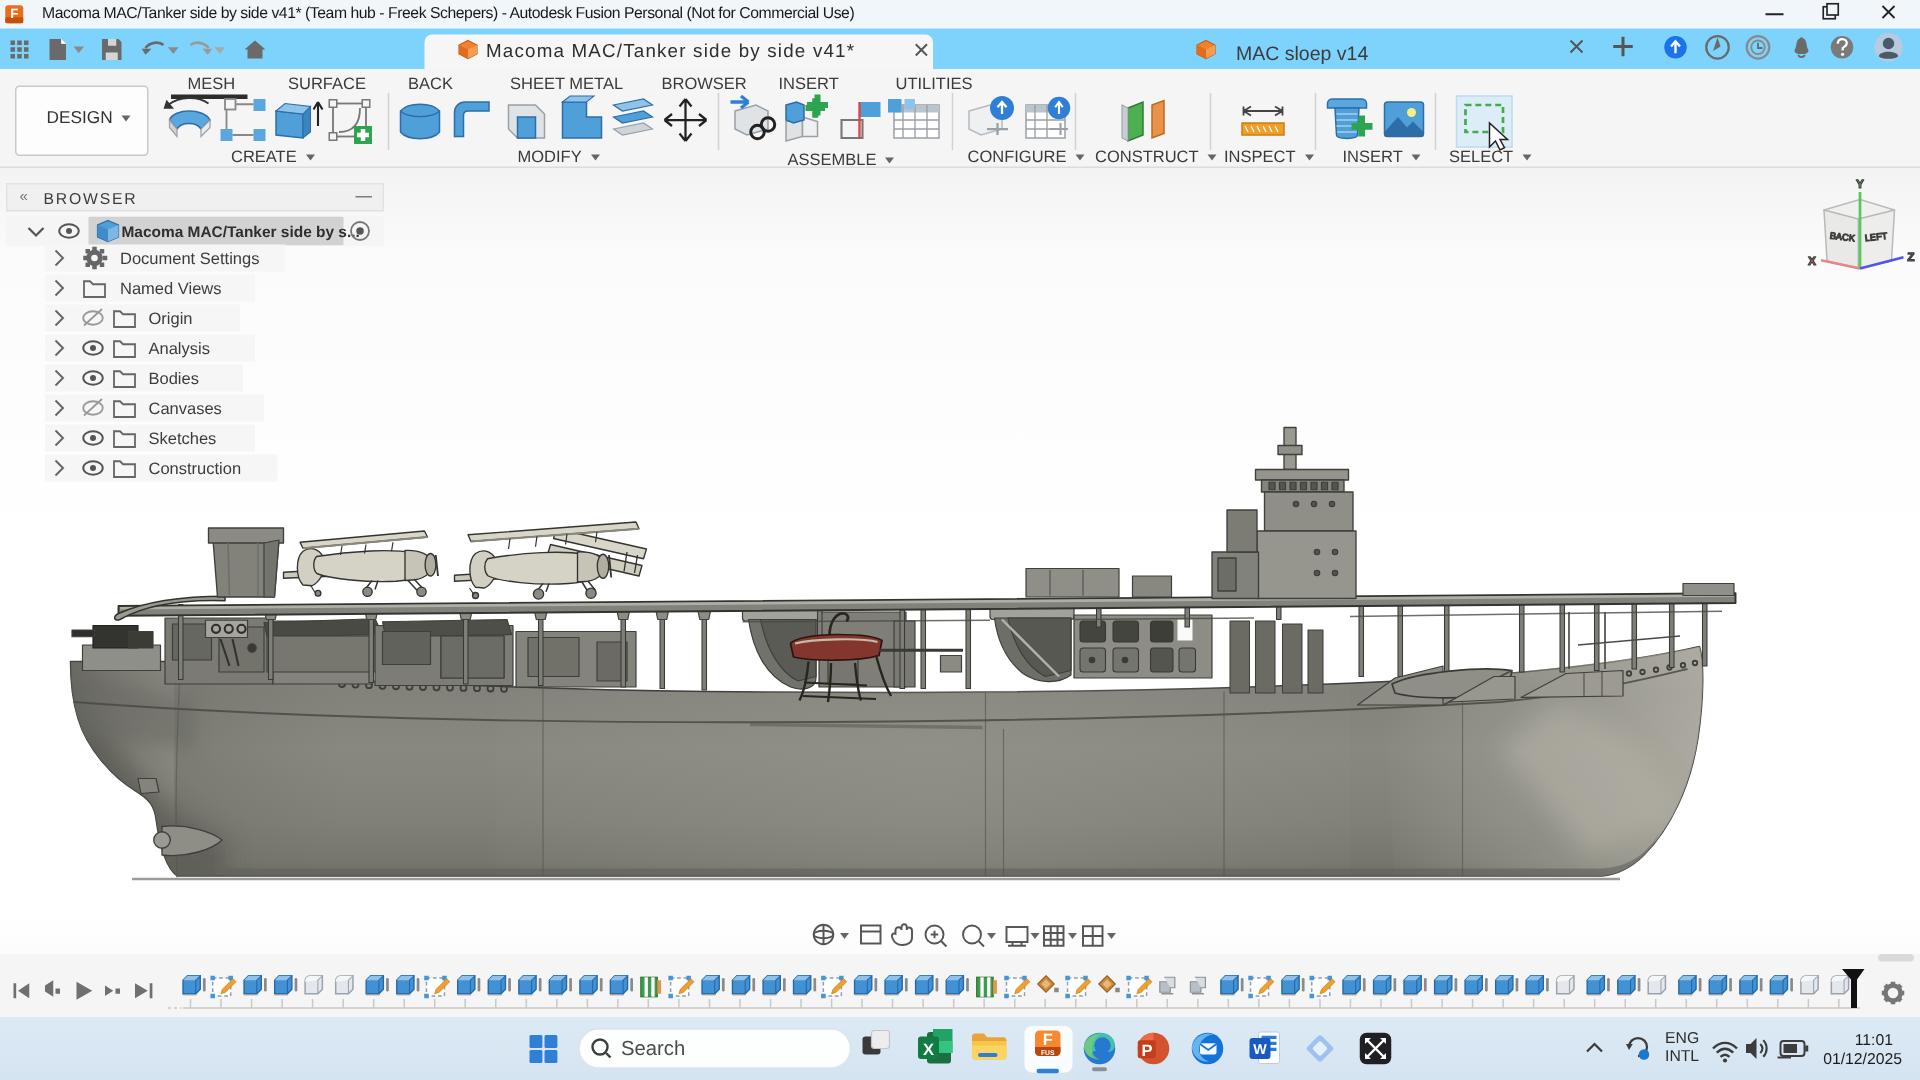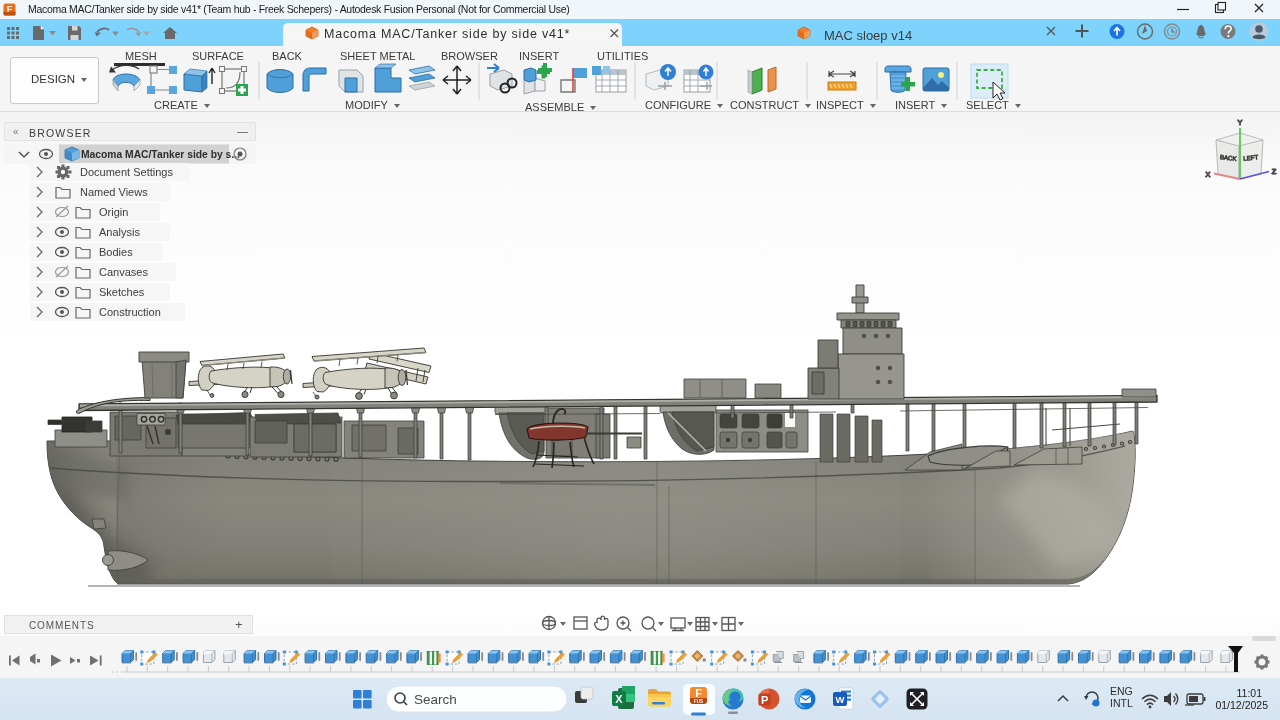--- a/index.html
+++ b/index.html
@@ -607,24 +607,20 @@
 <rect x="26" y="143" width="155" height="18" fill="#f6f6f6"></rect>
 <path d="M33,147 L38,152 L33,157" stroke="#666" stroke-width="1.3" fill="none"></path>
 <ellipse cx="58" cy="152" rx="6.5" ry="4.5" fill="none" stroke="#555" stroke-width="1.3"></ellipse>
           <circle cx="58" cy="152" r="2" fill="#555"></circle>
 <path d="M72,148 L72,158 L86,158 L86,149.5 L78,149.5 L76,147.5 L72,147.5 Z" fill="none" stroke="#666" stroke-width="1.2"></path>
 <text x="95" y="156">Construction</text>
 </g>
 </svg>
 </div>
 
-<div class="abs" style="left:4px;top:615px;width:249px;height:19px;background:#f1f1f1;border:1px solid #e0e0e0">
-<span style="position:absolute;left:24px;top:4px;font-size:10px;letter-spacing:0.9px;color:#555">COMMENTS</span>
-<span style="position:absolute;left:230px;top:1px;font-size:13px;color:#555">+</span>
-</div>
 
 <svg class="abs" style="left:536px;top:612px" width="210" height="24">
 <g stroke="#555" stroke-width="1.3" fill="none">
 <circle cx="13" cy="11" r="6.5"></circle>
         <ellipse cx="13" cy="11" rx="6.5" ry="2.5"></ellipse>
         <line x1="13" y1="4.5" x2="13" y2="17.5"></line>
 <rect x="38" y="5" width="13" height="12"></rect>
         <path d="M38,9 L51,9"></path>
 <path d="M61,8 C61,5.5 65,5.5 65,8 L65,6 C65,3.5 68.5,3.5 68.5,6 L68.5,8 C68.5,5.5 72,6 72,8.5 L72,13 C72,16.5 69,18 65.5,18 C62,18 60,16 59,13.5 C58,11 59,10 61,10.5 Z"></path>
 <circle cx="87" cy="11" r="6"></circle>

